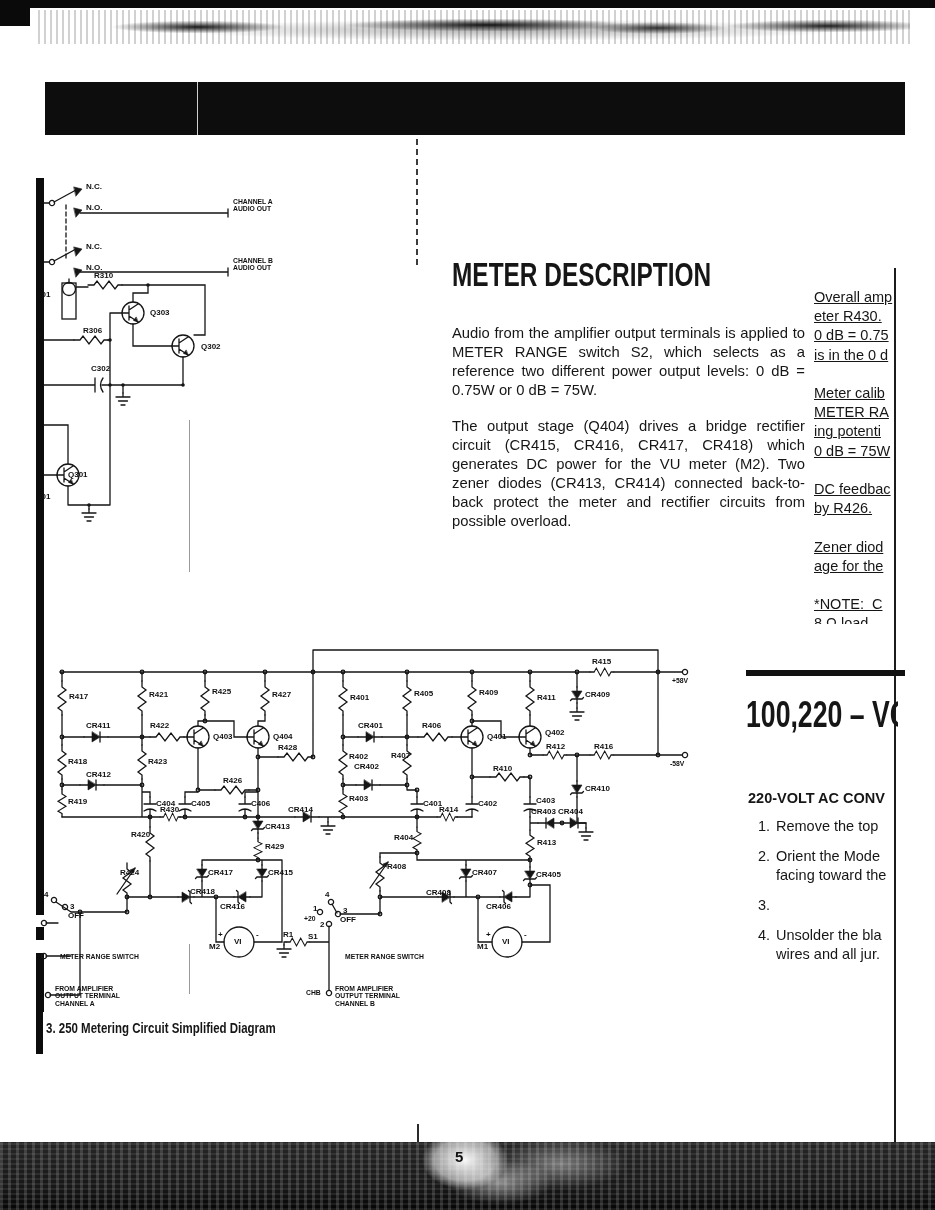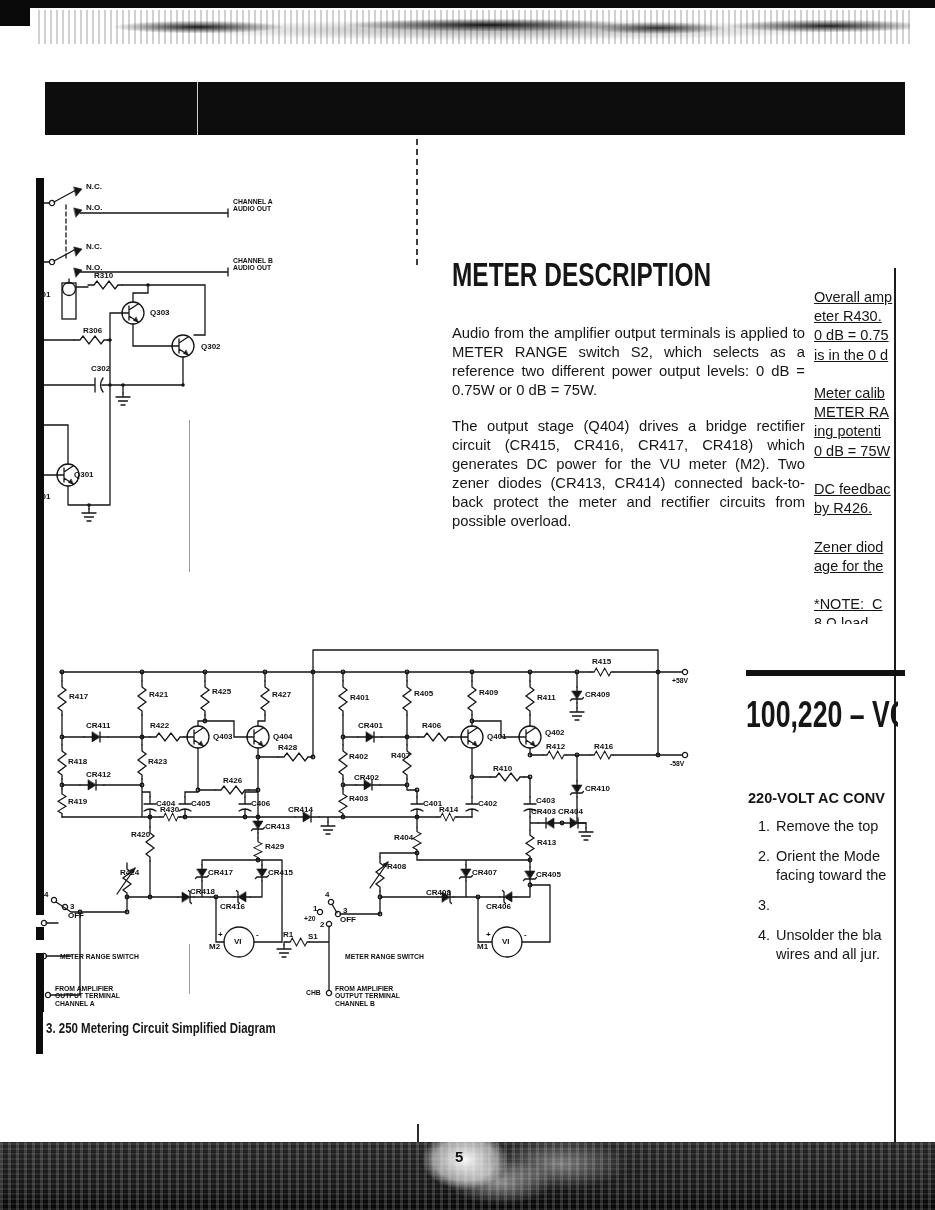--- a/index.html
+++ b/index.html
@@ -209,21 +209,21 @@
     <b class="lbl" style="left:50px;top:89px">N.O.</b>
     <b class="lbl s7" style="left:197px;top:82px">CHANNEL B
 AUDIO OUT</b>
     <b class="lbl" style="left:1px;top:116px">301</b>
     <b class="lbl" style="left:58px;top:97px">R310</b>
     <b class="lbl" style="left:114px;top:134px">Q303</b>
     <b class="lbl" style="left:165px;top:168px">Q302</b>
     <b class="lbl" style="left:47px;top:152px">R306</b>
     <b class="lbl" style="left:1px;top:157px">9</b>
     <b class="lbl" style="left:55px;top:190px">C302</b>
-    <b class="lbl" style="left:38px;top:296px">Q301</b>
+    <b class="lbl" style="left:32px;top:296px">Q301</b>
     <b class="lbl" style="left:1px;top:318px">301</b>
   </div>
 
   <div class="schem" id="schem-bot">
     <svg width="712" height="372" viewBox="0 0 712 372">
       <path d="M22 27 H552 M576 27 H644 M275 5 H620 M275 5 V112 M620 5 V110
         M492 110 H505 M529 110 H552 M576 110 H644
         M539 27 V42 M539 58 V63 M539 110 V136 M539 152 V178 H548 M548 178 V183
         M24 27 V36 M24 70 V100 M24 134 V144
         M104 27 V36 M104 70 V100 M104 134 V172
@@ -423,21 +423,21 @@
     <b class="lbl" style="left:449px;top:88px">Q401</b>
     <b class="lbl" style="left:507px;top:84px">Q402</b>
     <b class="lbl" style="left:30px;top:113px">R418</b>
     <b class="lbl" style="left:110px;top:113px">R423</b>
     <b class="lbl" style="left:185px;top:132px">R426</b>
     <b class="lbl" style="left:311px;top:108px">R402</b>
     <b class="lbl" style="left:353px;top:107px">R407</b>
     <b class="lbl" style="left:508px;top:98px">R412</b>
     <b class="lbl" style="left:556px;top:98px">R416</b>
     <b class="lbl" style="left:48px;top:126px">CR412</b>
-    <b class="lbl" style="left:316px;top:129px">CR402</b>
+    <b class="lbl" style="left:316px;top:118px">CR402</b>
     <b class="lbl" style="left:455px;top:120px">R410</b>
     <b class="lbl" style="left:30px;top:153px">R419</b>
     <b class="lbl" style="left:118px;top:155px">C404</b>
     <b class="lbl" style="left:153px;top:155px">C405</b>
     <b class="lbl" style="left:213px;top:155px">C406</b>
     <b class="lbl" style="left:311px;top:150px">R403</b>
     <b class="lbl" style="left:385px;top:155px">C401</b>
     <b class="lbl" style="left:440px;top:155px">C402</b>
     <b class="lbl" style="left:498px;top:152px">C403</b>
     <b class="lbl" style="left:493px;top:163px">CR403</b>

